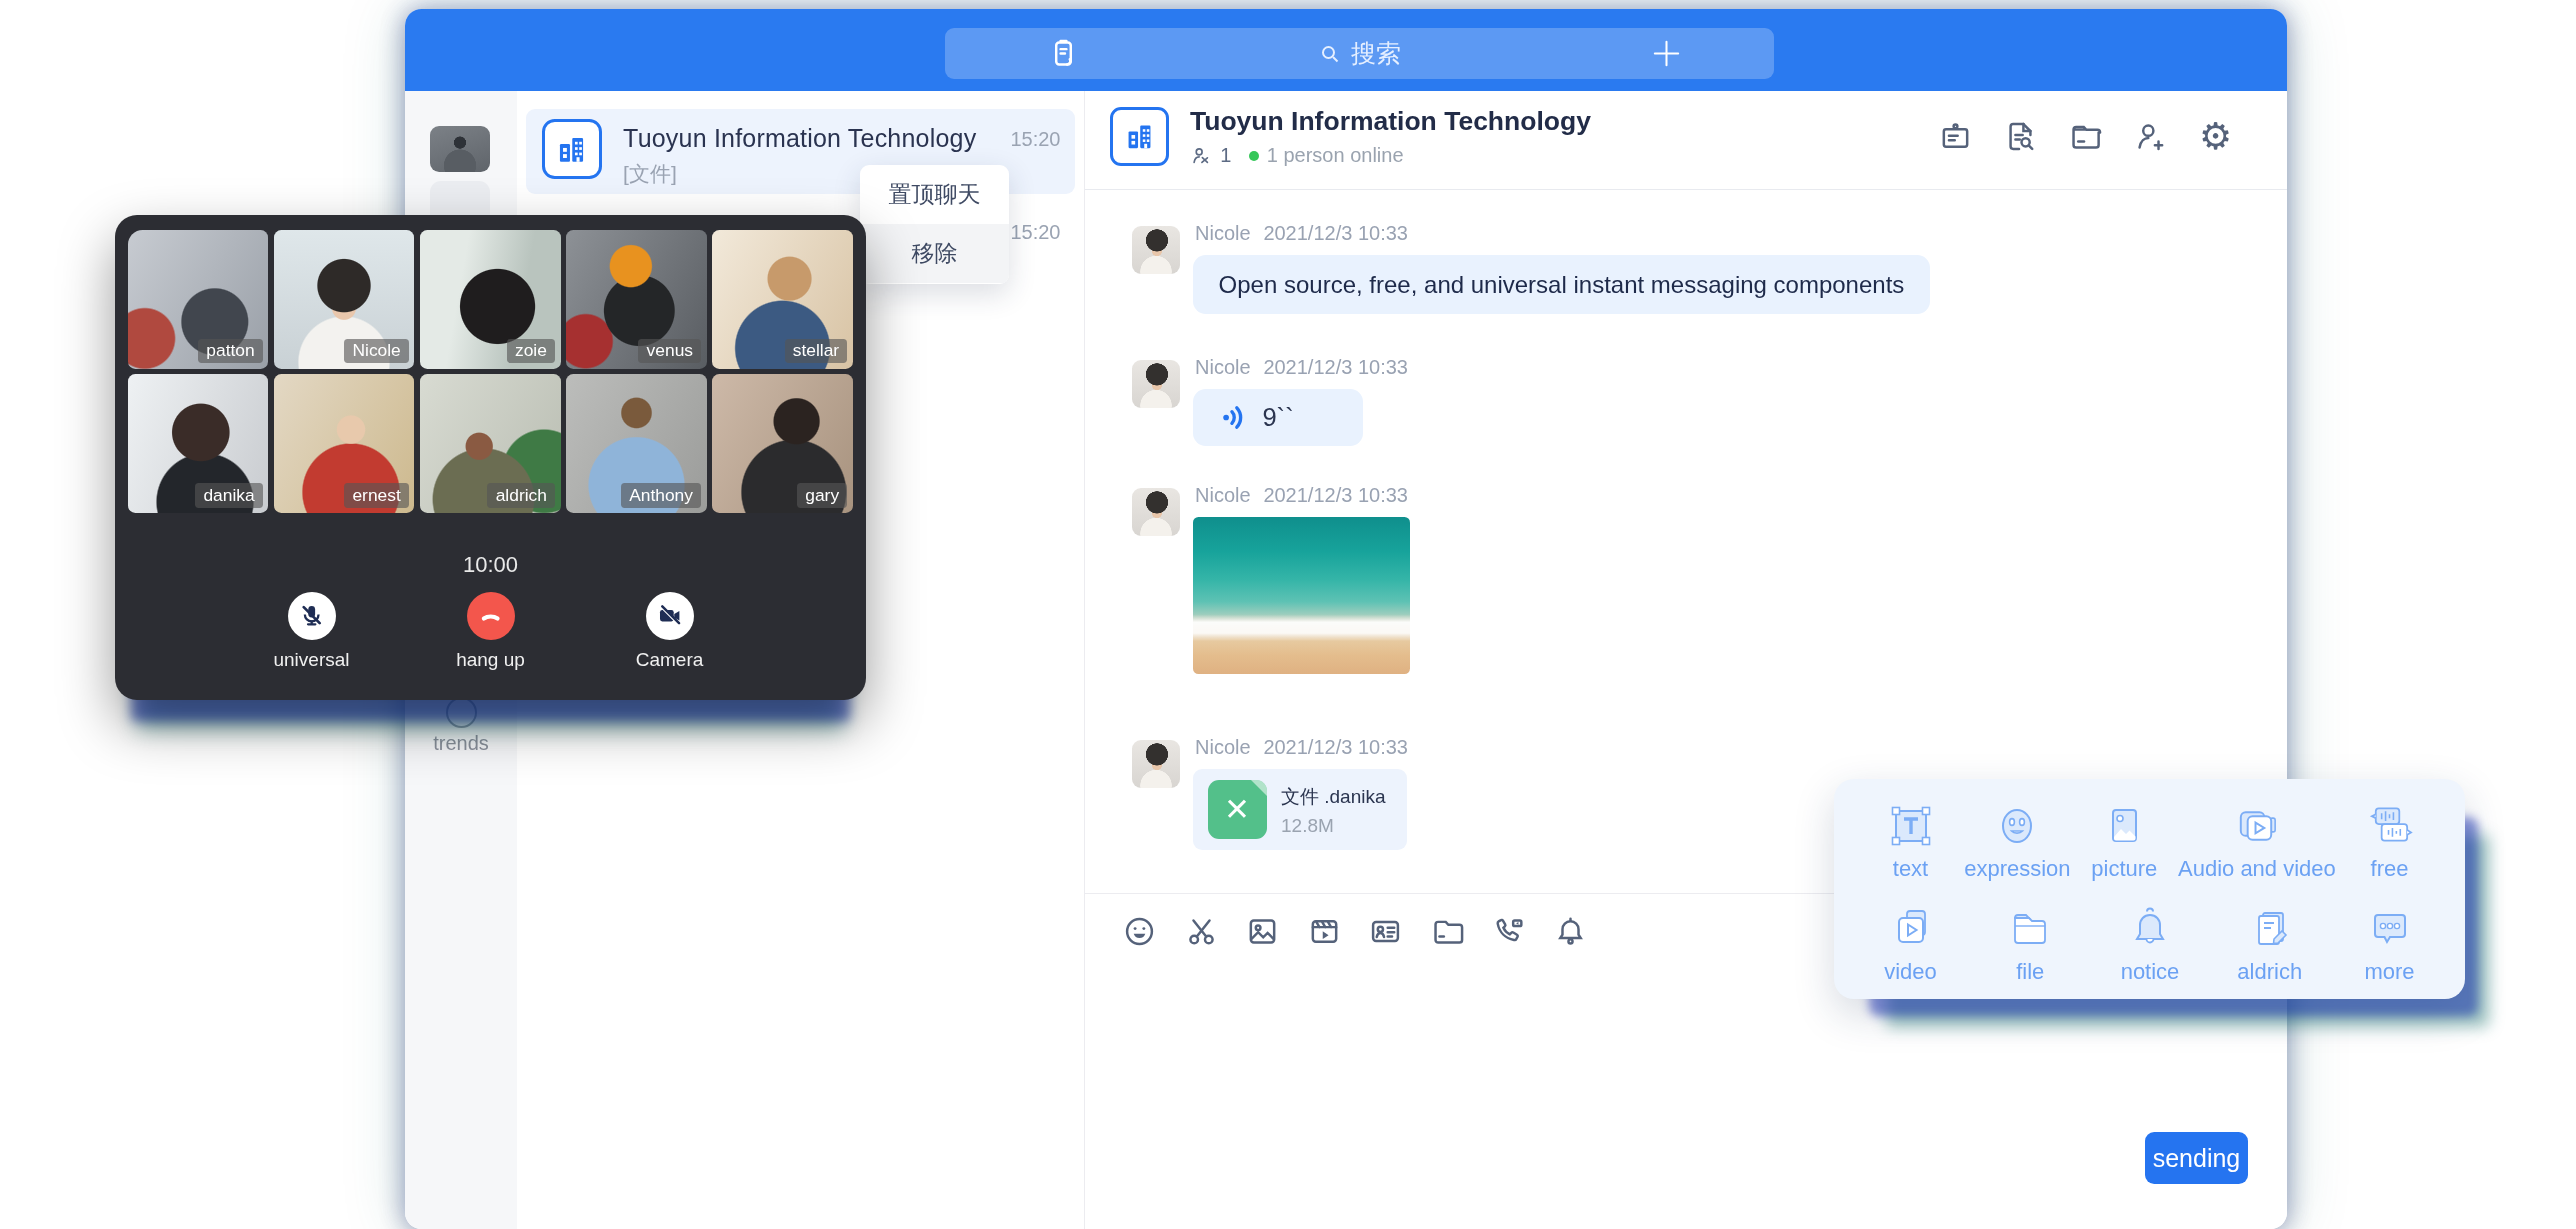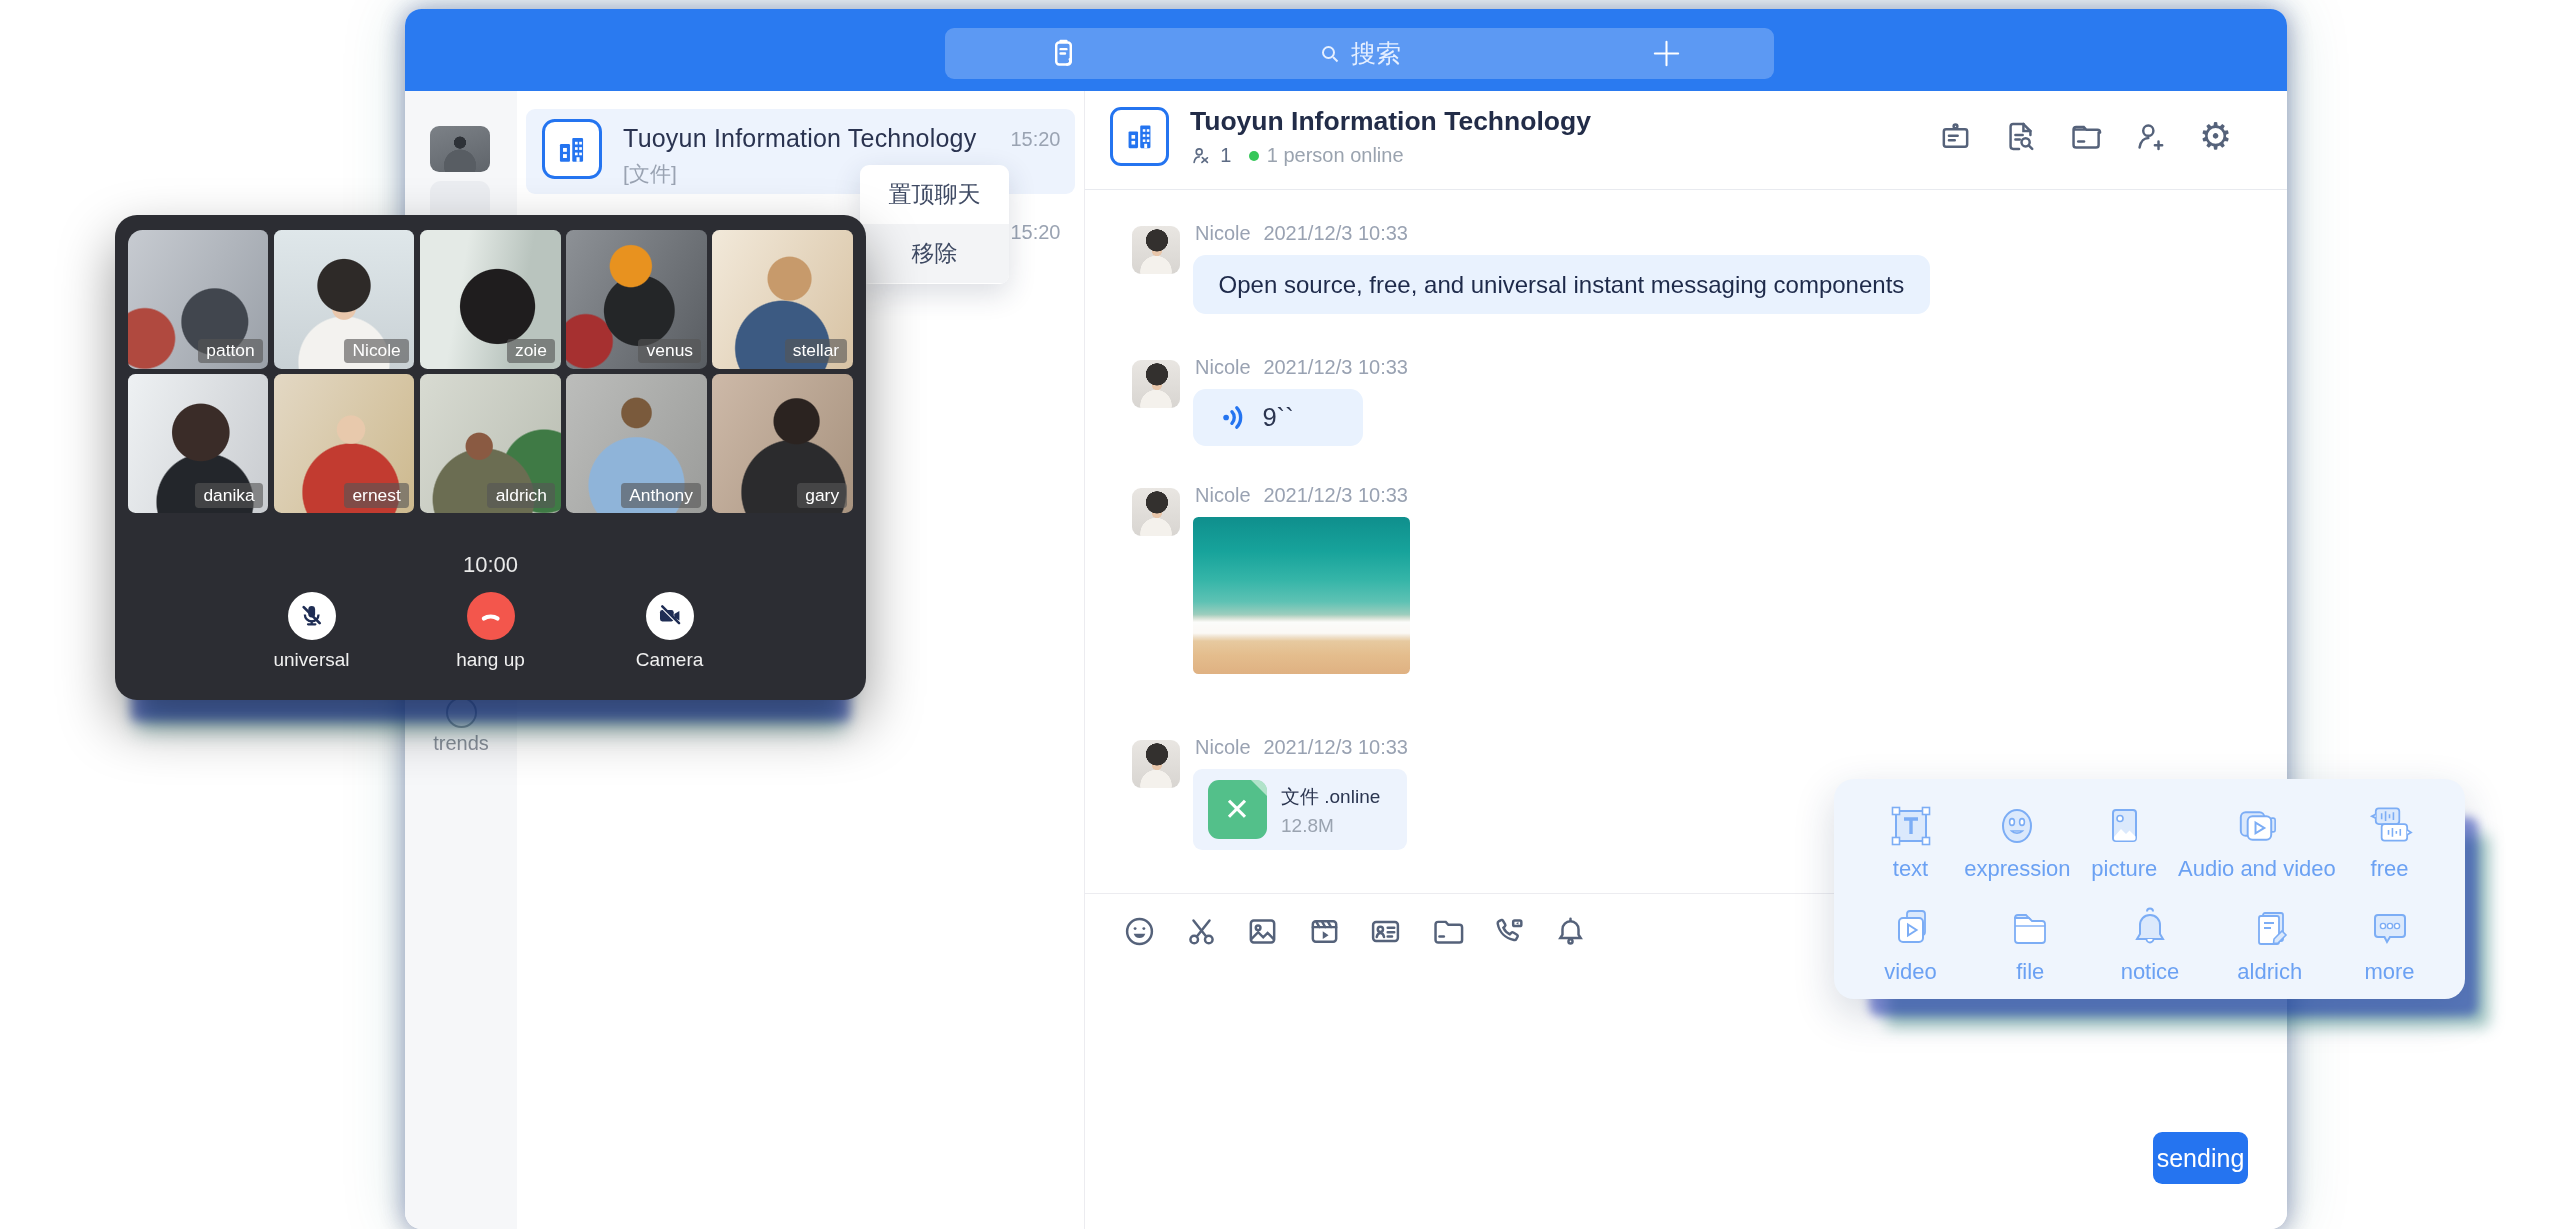--- a/index.html
+++ b/index.html
@@ -79,21 +79,21 @@
   .xls{position:absolute;left:14.6px;top:11px;width:59px;height:59px;border-radius:11px;background:#53c08a;overflow:hidden;}
   .xls:before{content:"";position:absolute;right:0;top:0;border-style:solid;border-width:0 16.5px 16.5px 0;border-color:transparent #ffffff transparent transparent;opacity:.55;}
   .xls:after{content:"\2715";position:absolute;left:0;top:0;width:100%;height:100%;display:flex;align-items:center;justify-content:center;color:#fff;font-size:31px;font-weight:bold;}
   .fname{position:absolute;left:88px;top:14.6px;font-size:19px;color:#2b3550;}
   .fsize{position:absolute;left:88px;top:46px;font-size:19px;color:#9aa3b0;}
 
   
   .tooldiv{position:absolute;left:0;top:802px;width:100%;height:0.9px;background:#ececf0;}
   .toolbar{position:absolute;left:37px;top:819px;display:flex;gap:26.5px;color:#55627a;}
   .toolbar .tic{width:35px;height:42px;display:flex;align-items:center;justify-content:center;}
-  .send-btn{position:absolute;right:39px;top:1041px;width:95px;height:52px;border-radius:9.1px;background:#2574f0;color:#fff;
+  .send-btn{position:absolute;right:39px;top:1041px;width:103px;height:52px;border-radius:9.1px;background:#2574f0;color:#fff;
             font-size:25px;border:none;display:flex;align-items:center;justify-content:center;font-family:inherit;}
 
   
   .ctxmenu{position:absolute;left:860px;top:165px;width:149px;height:119px;background:#ffffff;border-radius:9.1px;
            box-shadow:0 9.1px 27.4px rgba(40,50,80,.16);z-index:30;overflow:hidden;}
   .ctx-item{height:59px;display:flex;align-items:center;justify-content:center;font-size:23px;color:#3f4a63;}
   .ctx-item.hover{background:#f3f4f6;}
 
   
   .callwin{position:absolute;left:115px;top:215px;width:751px;height:485px;background:#2c2d33;border-radius:22px;z-index:40;
@@ -293,21 +293,21 @@
             <span class="mav"></span>
             <span class="mmeta"><span class="mname">Nicole</span><span>2021/12/3 10:33</span></span>
             <span class="imgmsg"></span>
           </div>
 
           <div class="msg m4">
             <span class="mav"></span>
             <span class="mmeta"><span class="mname">Nicole</span><span>2021/12/3 10:33</span></span>
             <span class="filecard">
               <span class="xls"></span>
-              <span class="fname">文件 .online</span>
+              <span class="fname">文件 .danika</span>
               <span class="fsize">12.8M</span>
             </span>
           </div>
         </div>
 
         <div class="tooldiv"></div>
         <div class="toolbar">
           <span class="tic">
               <svg width="35" height="35" viewBox="0 0 24 24" fill="none" stroke="#55627a" stroke-width="1.7">
                 <circle cx="12" cy="12" r="8.5"></circle>

